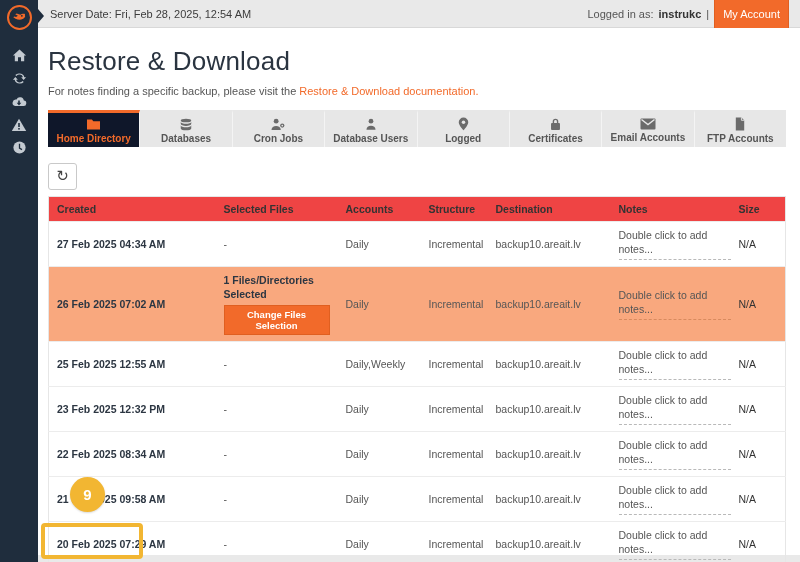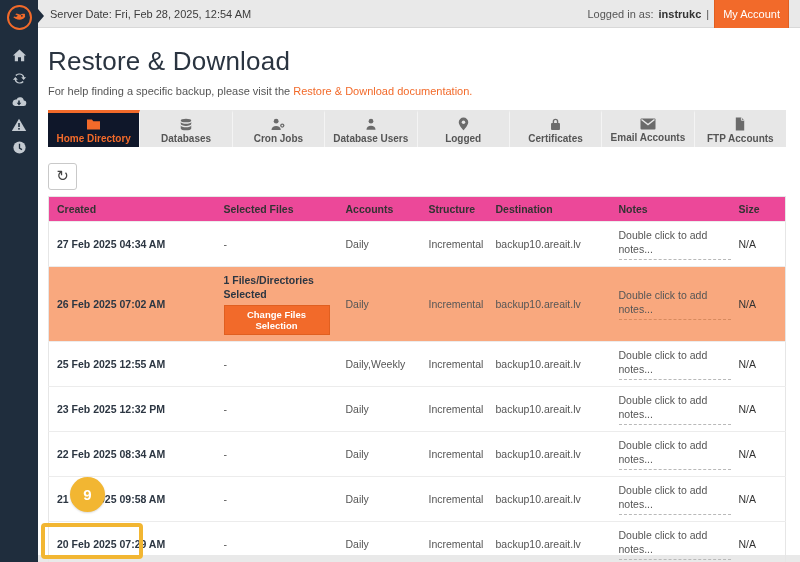--- a/index.html
+++ b/index.html
@@ -77,21 +77,21 @@
   .refresh-btn {
     margin: 16px 0 6px 0; width: 29px; height: 27px;
     background: #fff; border: 1px solid #c9c9c9; border-radius: 3px;
     font-size: 15px; line-height: 1; color: #444; cursor: pointer;
     font-family: "DejaVu Sans", sans-serif;
   }
 
   
   table { width: 100%; border-collapse: collapse; table-layout: fixed; border: 1px solid #e6e6e6; }
   thead th {
-    background: #ec4899; text-align: left; font-size: 10.5px; color: #333;
+    background: #ef4444; text-align: left; font-size: 10.5px; color: #333;
     padding: 6px 8px; font-weight: bold;
   }
   col.c-created { width: 167px; } col.c-selfiles { width: 122px; }
   col.c-sched { width: 83px; } col.c-struct { width: 67px; }
   col.c-dest { width: 123px; } col.c-notes { width: 120px; } col.c-size { width: 55px; }
   tbody td {
     font-size: 10.5px; color: #555; padding: 6px 8px;
     border-top: 1px solid #ececec; vertical-align: middle; line-height: 14px;
   }
   td.created { font-weight: bold; color: #2c3642; }
@@ -176,21 +176,21 @@
         <span>Logged in as:</span>
         <span class="uname">instrukc</span>
         <span>|</span>
         <button class="btn-account">My Account</button>
       </span>
     </div>
 
     <div class="content">
       <h1 class="page-title">Restore &amp; Download</h1>
       <p class="page-help">
-        <span>For help finding a specific backup, please visit the </span><a>Restore &amp; Download documentation.</a>
+        <span>For notes finding a specific backup, please visit the </span><a>Restore &amp; Download documentation.</a>
       </p>
 
       
       <div class="tabs">
         <div class="tab active">
           <svg width="15" height="13" viewBox="0 0 16 14">
               <path d="M1 1.5h5.2L7.8 3.5H15v9H1z"></path>
             </svg>
           <span class="tab-label">Home Directory</span>
         </div>

